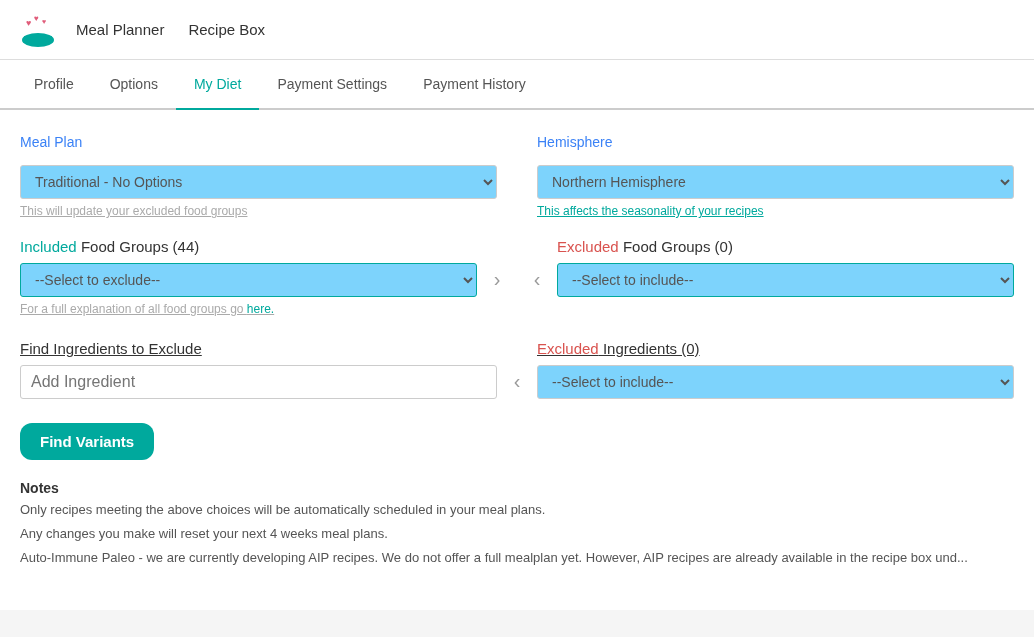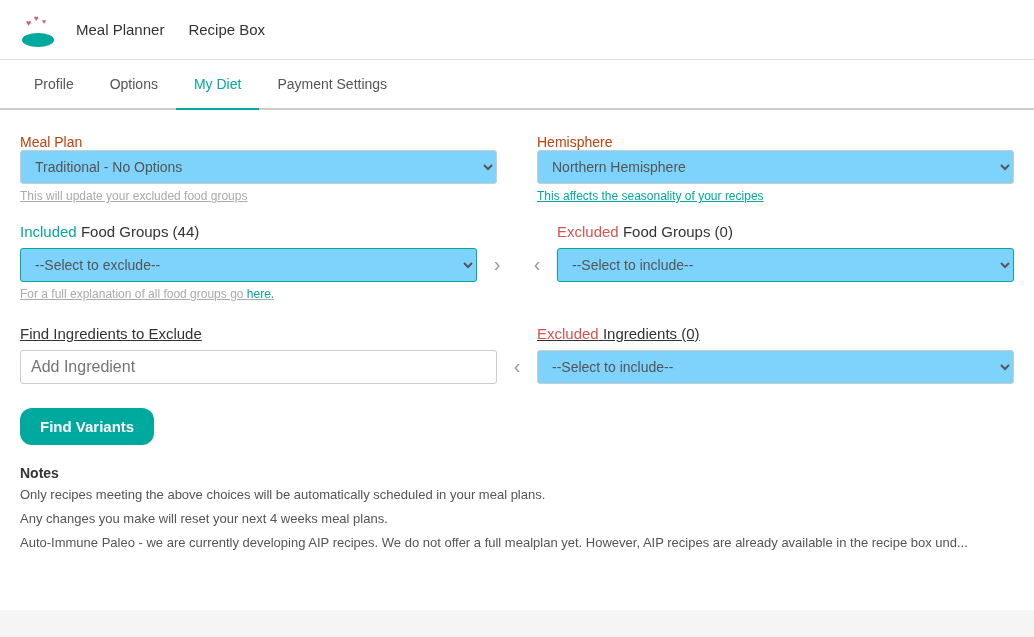--- a/index.html
+++ b/index.html
@@ -65,22 +65,22 @@
       display: flex;
       gap: 40px;
       margin-bottom: 20px;
     }
     .col {
       flex: 1;
     }
 
     .section-label {
       font-size: 14px;
-      color: #c2410c;
-      margin-bottom: 0;
+      color: #3b82f6;
+      margin-bottom: 15px;
     }
 
     select {
       width: 100%;
       padding: 6px 10px;
       border: 1px solid #ccc;
       border-radius: 3px;
       background: #7dd3fc;
       font-size: 14px;
       color: #555;
@@ -200,20 +200,21 @@
     <a href="#">Meal Planner</a>
     <a href="#">Recipe Box</a>
   </nav>
 </div>
 
 <nav class="tab-nav">
   <a href="#">Profile</a>
   <a href="#">Options</a>
   <a href="#" class="active">My Diet</a>
   <a href="#">Payment Settings</a>
+  <a href="#">Payment History</a>
 </nav>
 
 <div class="main">
 
   
   <div class="two-col">
     <div class="col">
       <div class="section-label">Meal Plan</div>
       <select>
         <option>Traditional - No Options</option>

